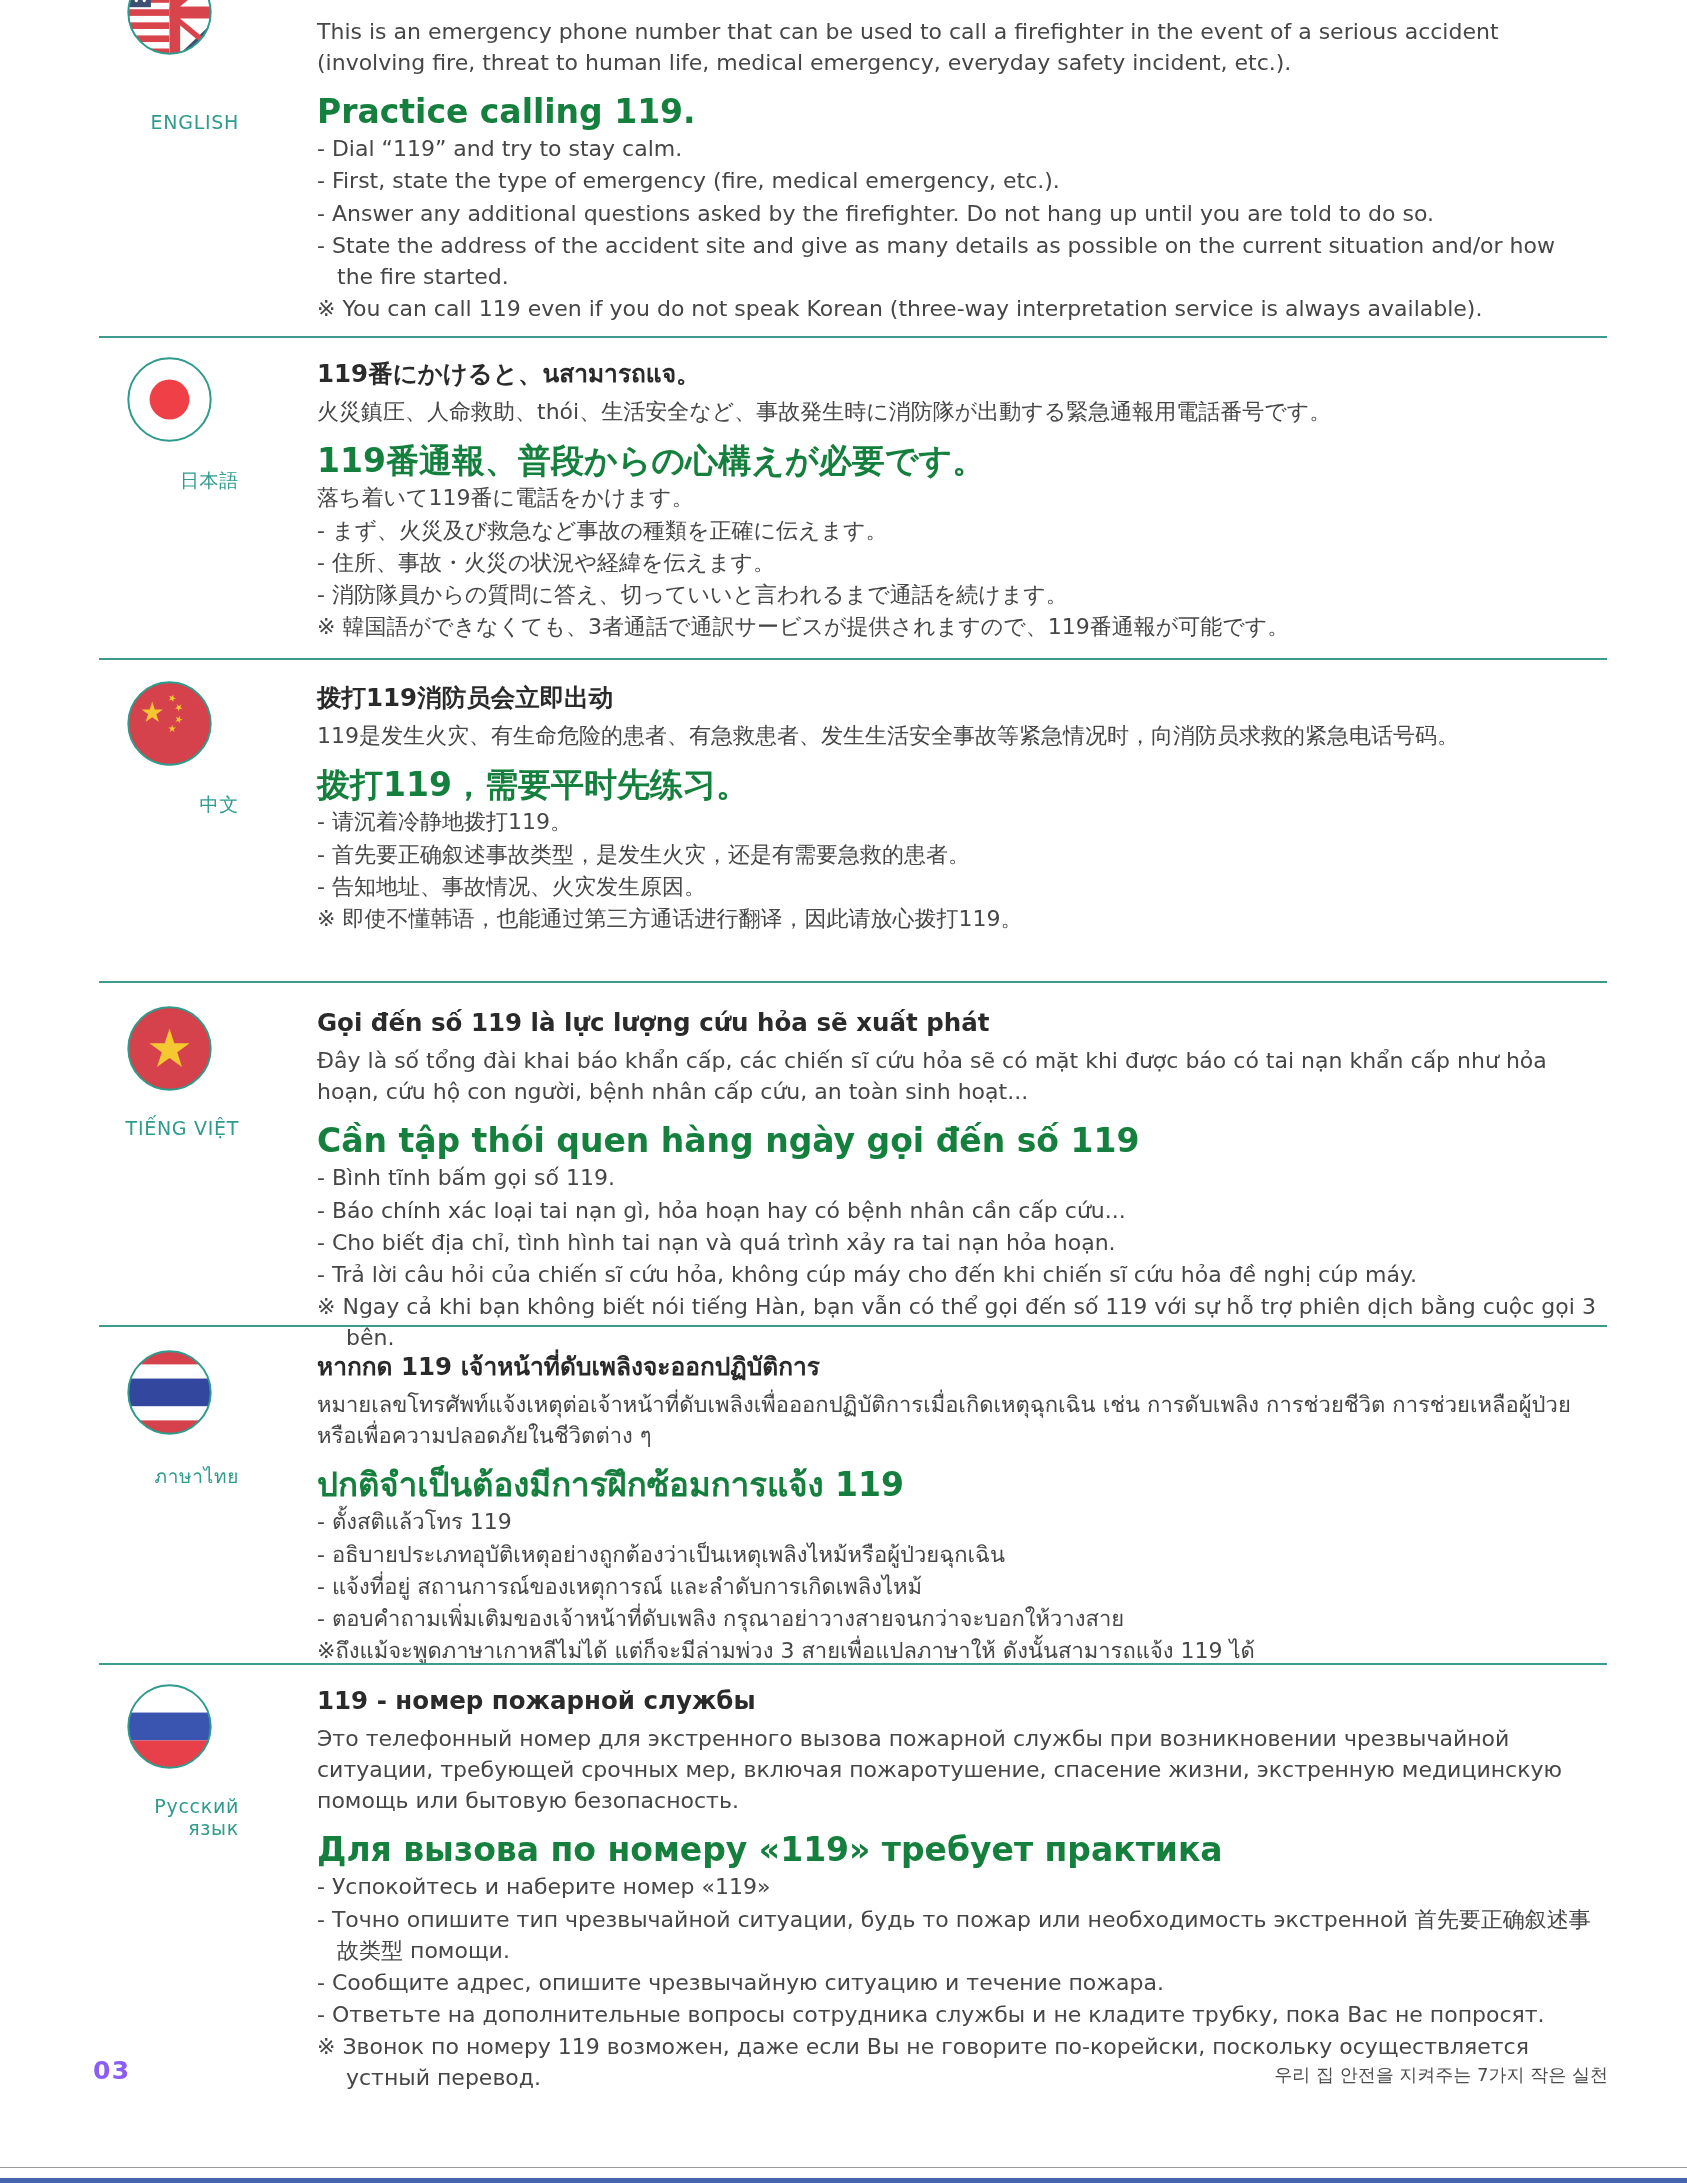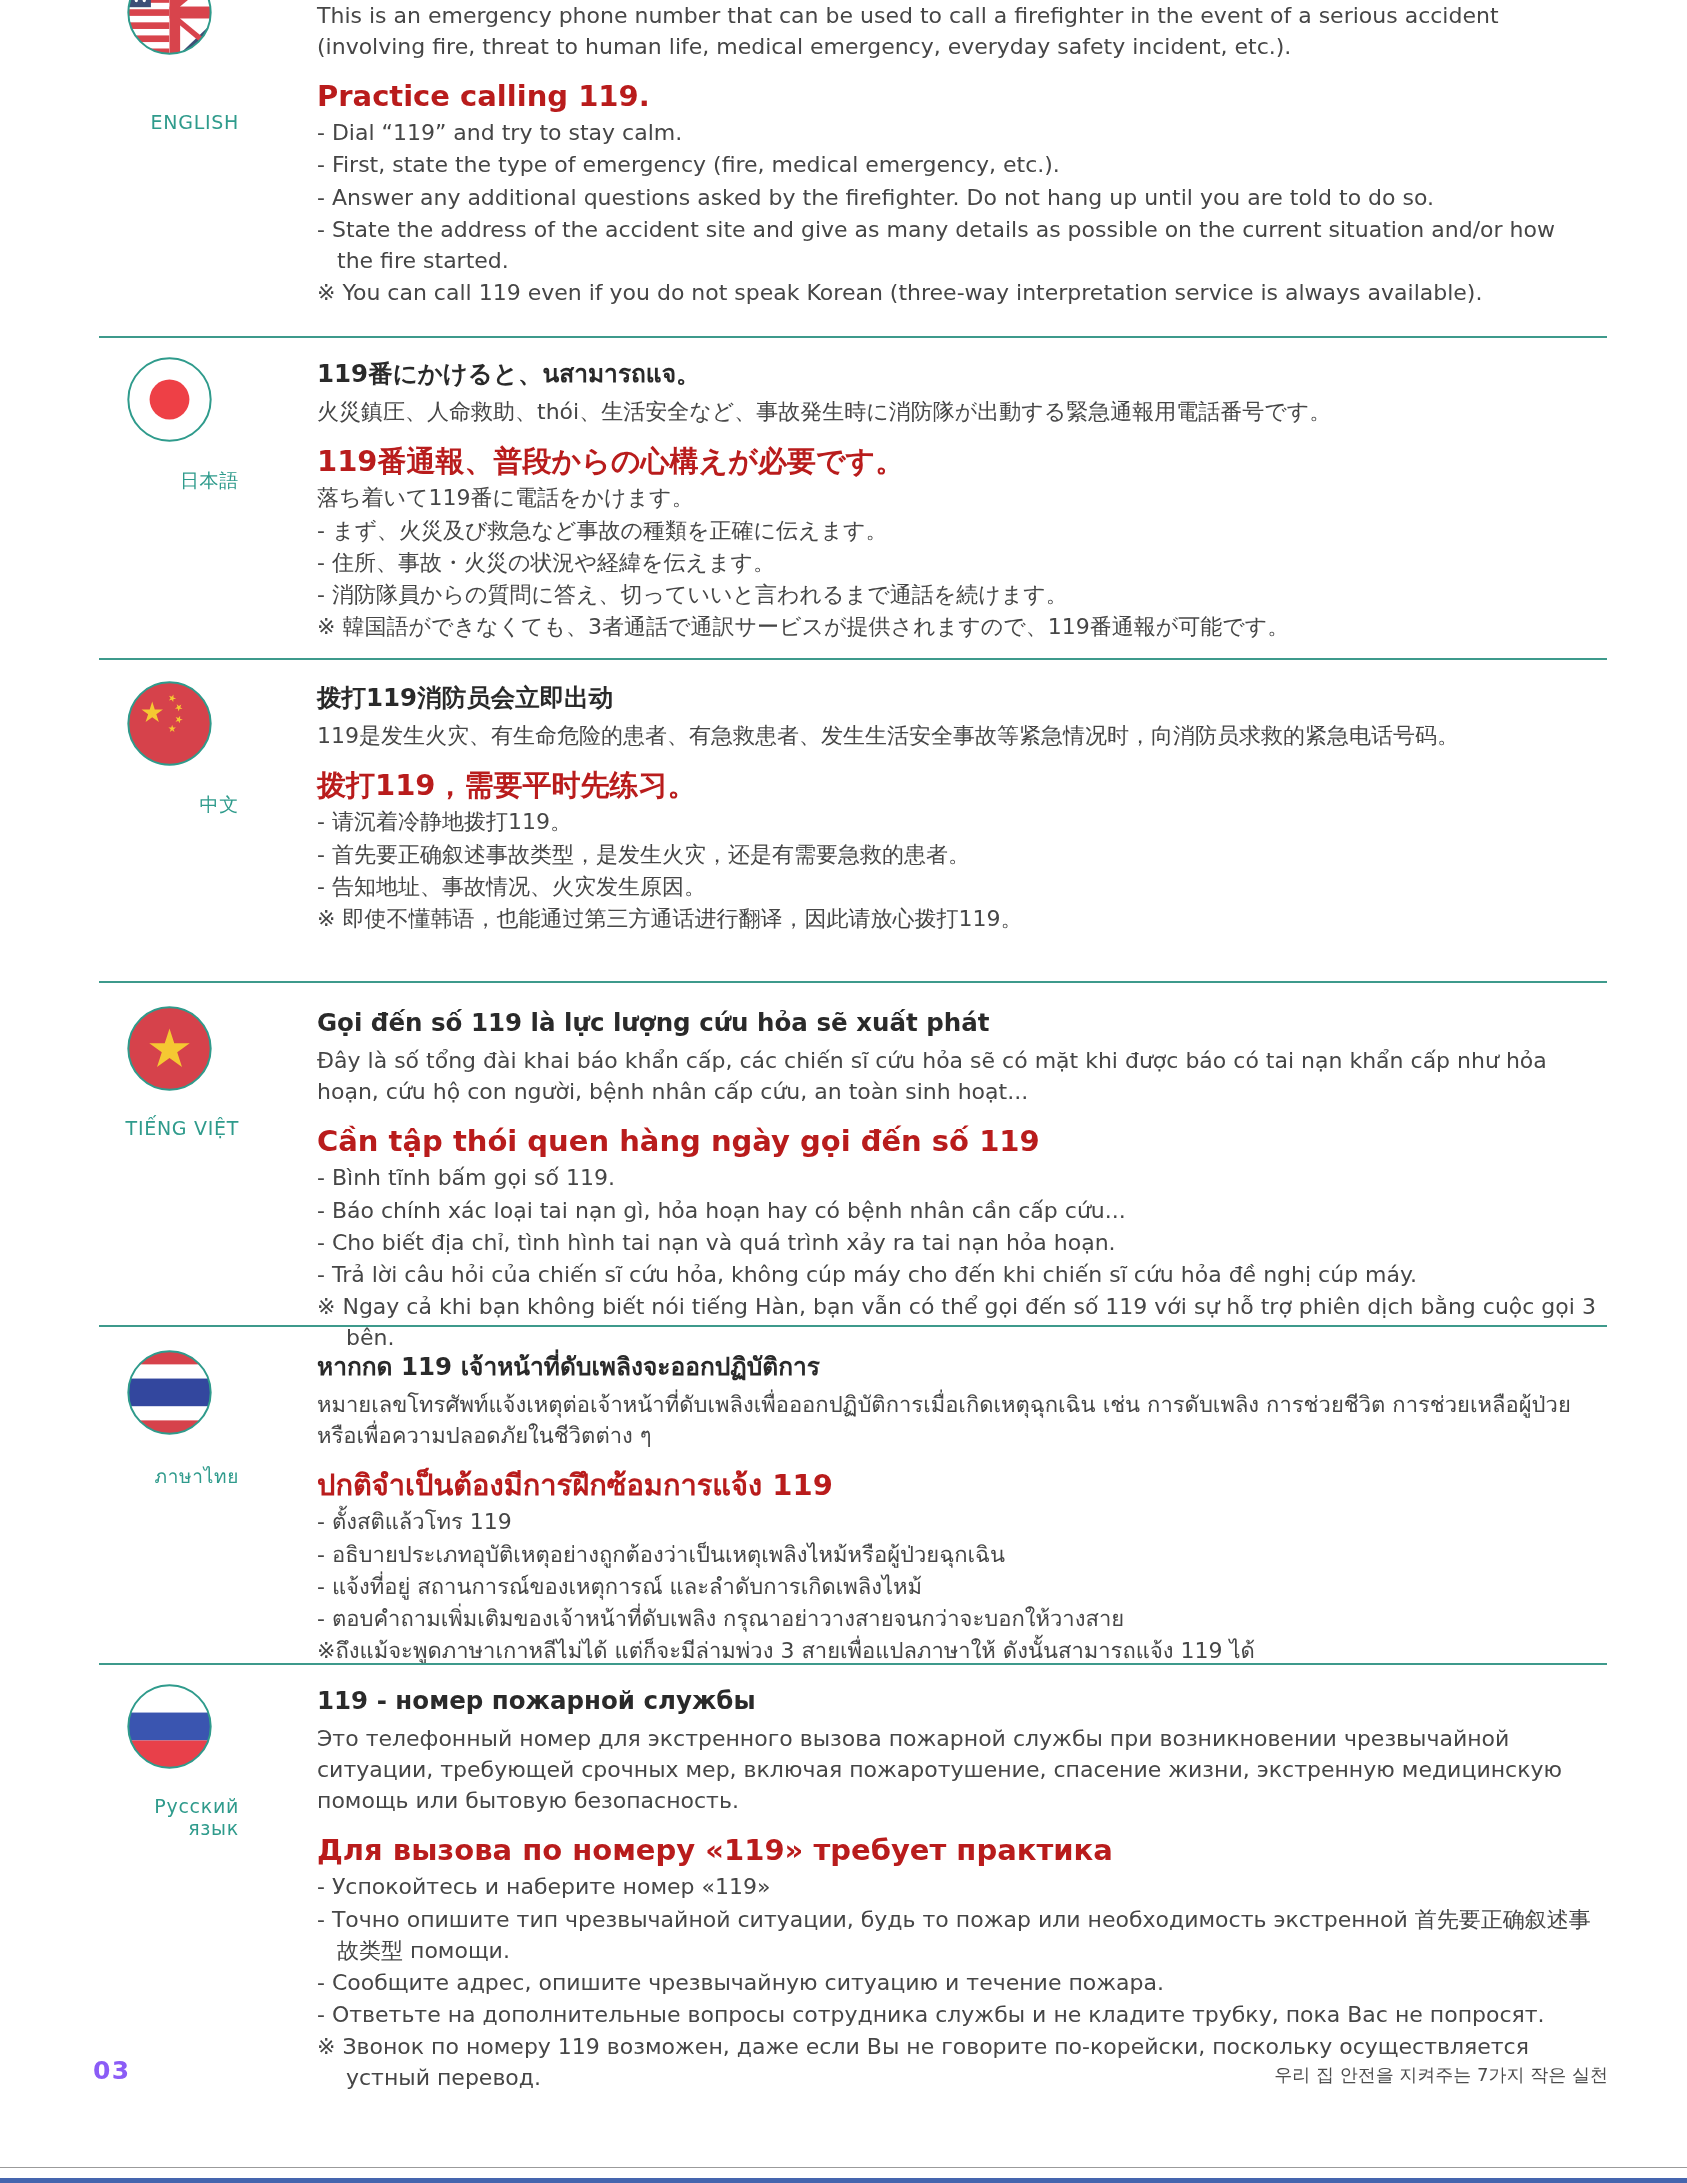--- a/index.html
+++ b/index.html
@@ -10,21 +10,21 @@
   .section{position:absolute;left:99px;width:1515px;}
   .flagcol{position:absolute;left:0;top:0;width:140px;}
   .flag{display:block;margin:0 auto;}
   .lang-label{
     position:absolute;left:0;top:111px;width:140px;text-align:right;
     color:#2F9B8C;font-weight:400;font-size:19px;letter-spacing:0.7px;
   }
   .content{margin-left:218px;max-width:1280px;color:#464646;font-size:22px;line-height:31px;}
   .h1{font-size:24.5px;font-weight:700;color:#2a2a2a;line-height:34px;margin:0 0 5.3px 0;}
   .intro{margin:0 0 17px 0;}
-  .h2{font-size:29px;font-weight:700;color:#b91c1c;line-height:34px;margin:0 0 4px 0;}
+  .h2{font-size:33px;font-weight:700;color:#15803d;line-height:34px;margin:0 0 4px 0;}
   .bullet{padding-left:20px;text-indent:-20px;margin:1.3px 0;}
   .lead{margin:1.3px 0;}
   .note{padding-left:29px;text-indent:-29px;margin:1.3px 0;}
   .divider{position:absolute;left:99px;width:1508px;height:0;border-top:2px solid #3E9A8C;}
   .footer-pagenum{position:absolute;left:93px;top:2056px;font-size:25px;font-weight:700;color:#8b5cf6;letter-spacing:1.3px;}
   .footer-right{position:absolute;right:79px;top:2063px;font-size:18px;color:#4c4c4c;}
   .scan-line{position:absolute;left:0;top:2167px;width:1687px;height:1.3px;background:#9b9b9b;}
   .bottom-bar{position:absolute;left:0;bottom:0;width:1687px;height:4.6px;background:#4565AE;}
 </style>
 </head>
@@ -74,21 +74,21 @@
             <line x1="70" y1="70" x2="128" y2="118"></line>
           </g>
           <rect x="64" y="55" width="64" height="18" fill="#D8444C"></rect>
           <rect x="64" y="0" width="16" height="128" fill="#D8444C"></rect>
         </g>
         <circle cx="64" cy="64" r="62" fill="none" stroke="#2F9B8C" stroke-width="3"></circle>
       </svg>
       <div class="lang-label">ENGLISH</div>
     </div>
     <div class="content">
-      <p class="intro" style="margin-top:0;">This is an emergency phone number that can be used to call a firefighter in the event of a serious accident (involving fire, threat to human life, medical emergency, everyday safety incident, etc.).</p>
+      <p class="intro" style="margin-top:16px;">This is an emergency phone number that can be used to call a firefighter in the event of a serious accident (involving fire, threat to human life, medical emergency, everyday safety incident, etc.).</p>
       <div class="h2">Practice calling 119.</div>
       <div class="bullet">- Dial “119” and try to stay calm.</div>
       <div class="bullet">- First, state the type of emergency (fire, medical emergency, etc.).</div>
       <div class="bullet">- Answer any additional questions asked by the firefighter. Do not hang up until you are told to do so.</div>
       <div class="bullet">- State the address of the accident site and give as many details as possible on the current situation and/or how the fire started.</div>
       <div class="note">※ You can call 119 even if you do not speak Korean (three-way interpretation service is always available).</div>
     </div>
   </div>
 
   <div class="divider" style="top:336px;"></div>

